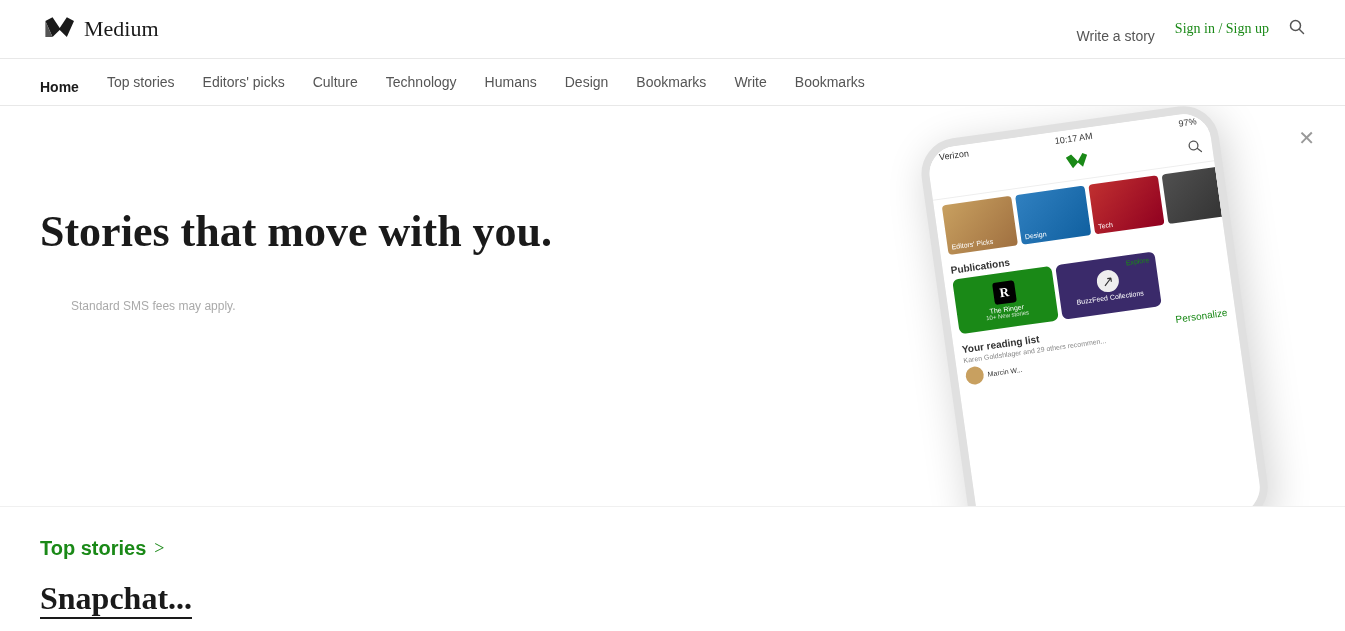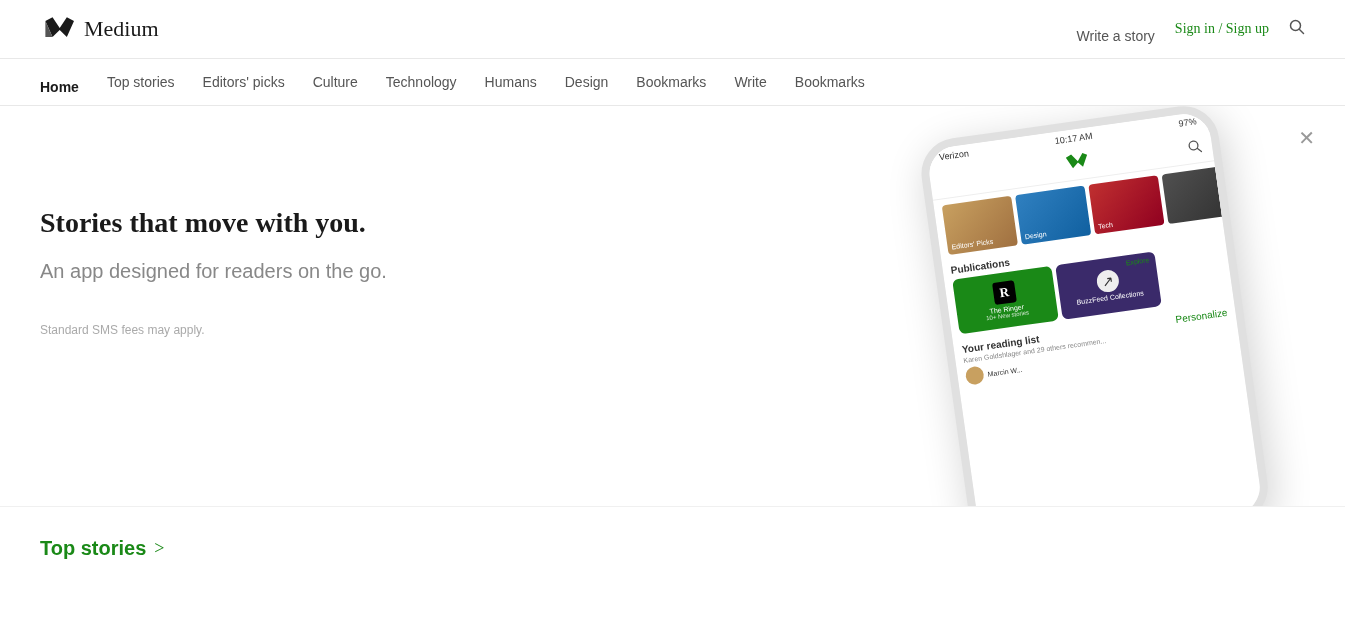--- a/index.html
+++ b/index.html
@@ -94,39 +94,40 @@
       border: none;
       font-size: 20px;
       color: #999;
       cursor: pointer;
     }
     .hero-content {
       max-width: 560px;
       padding-top: 40px;
     }
     .hero-title {
-      font-size: 28px;
+      font-size: 44px;
       font-weight: 700;
       font-family: 'Georgia', serif;
       color: #1a1a1a;
       line-height: 1.2;
       margin-bottom: 20px;
     }
     .hero-subtitle {
       font-size: 20px;
       color: #888;
       font-family: 'Arial', sans-serif;
       font-weight: 400;
       margin-bottom: 40px;
     }
     .sms-note {
       font-size: 12px;
       color: #aaa;
       font-family: 'Arial', sans-serif;
       margin-top: 40px;
+      margin-left: 31px;
     }
 
     
     .phone-container {
       position: absolute;
       right: 60px;
       top: 20px;
       width: 380px;
       height: 460px;
     }
@@ -369,21 +370,20 @@
   <a class="nav-item">Bookmarks</a>
   <a class="nav-item">Write</a>
   <a class="nav-item">Bookmarks</a>
 </nav>
 
 <section class="hero">
   <button class="close-btn">✕</button>
 
   <div class="hero-content">
     <h1 class="hero-title">Stories that move with you.</h1>
-    <p class="hero-subtitle">An app designed for readers on the go.</p>
     <p class="sms-note">Standard SMS fees may apply.</p>
   </div>
 
   <div class="phone-container">
     <div class="phone-outer">
       <div class="phone-screen">
 
         <div class="phone-status-bar">
           <span>Verizon</span>
           <span>10:17 AM</span>
@@ -443,13 +443,14 @@
       </div>
     </div>
   </div>
 </section>
 
 <div class="bottom-section">
   <div class="top-stories-heading">
     <span class="top-stories-label">Top stories</span>
     <span class="top-stories-arrow">&gt;</span>
   </div>
+  <div class="snapchat-title">Snapchat...</div>
 </div>
 
 </body></html>

